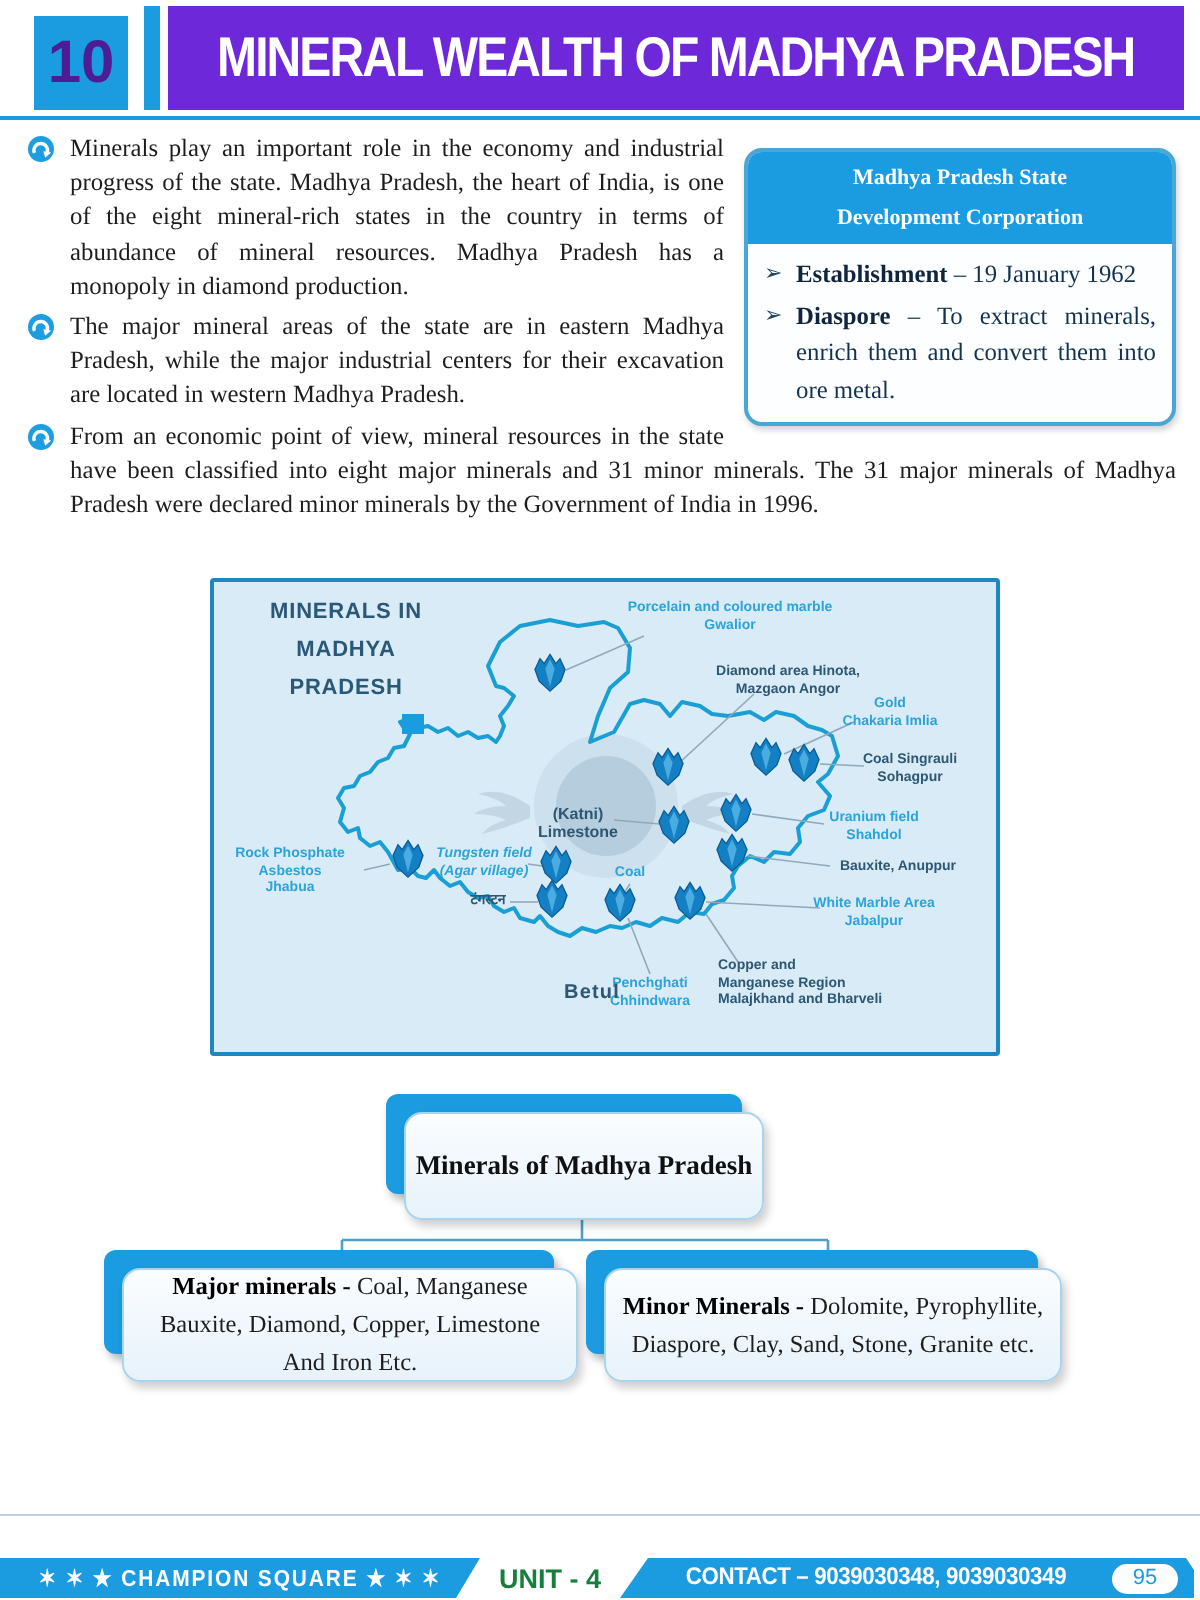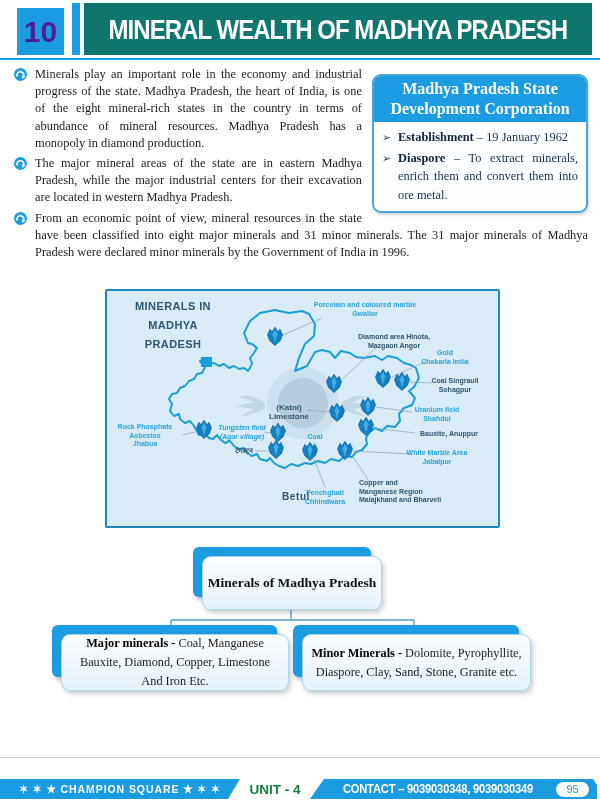--- a/index.html
+++ b/index.html
@@ -4,32 +4,32 @@
 <style>
   html,body{margin:0;padding:0;background:#e9e9e9;}
   .page{position:relative;width:600px;height:800px;background:#ffffff;overflow:hidden;
         font-family:"Liberation Serif",serif;}
 
   
   .chapter-num{position:absolute;left:17px;top:8px;width:47px;height:47px;background:#1b9ce0;
     color:#4c1d95;font-family:"Liberation Sans",sans-serif;font-weight:bold;font-size:30px;
     display:flex;align-items:center;justify-content:center;}
   .header-vbar{position:absolute;left:72px;top:3px;width:8px;height:52px;background:#1b9ce0;}
-  .title-bar{position:absolute;left:84px;top:3px;width:508px;height:52px;background:#0f766e;
+  .title-bar{position:absolute;left:84px;top:3px;width:508px;height:52px;background:#6d28d9;
     display:flex;align-items:center;justify-content:center;}
   .title-bar span{color:#fff;font-family:"Liberation Sans",sans-serif;font-weight:bold;
     font-size:25px;letter-spacing:-1px;transform:scale(.96,1.12);white-space:nowrap;}
   .header-underline{position:absolute;left:0;top:58px;width:600px;height:2px;background:#1b9ce0;}
 
   
   .intro{position:absolute;left:14px;top:66px;width:574px;font-size:12.4px;line-height:17.2px;
     color:#1d1d1d;text-align:justify;}
   .corp-box{float:right;width:212px;margin:8px 0 8px 10px;border:2px solid #49a6d5;border-radius:9px;
     background:#fdfeff;overflow:hidden;box-shadow:1px 2px 3px rgba(0,0,0,.18);}
-  .corp-head{background:#1b9ce0;color:#fff;font-weight:bold;text-align:center;font-size:16px;
+  .corp-head{background:#1b9ce0;color:#fff;font-weight:bold;text-align:center;font-size:11px;
     line-height:20px;padding:3px 2px;white-space:pre-line;}
   .corp-items{padding:4px 8px 7px 8px;color:#14324f;}
   .citem{position:relative;padding-left:16px;margin-top:2px;line-height:18.5px;text-align:justify;}
   .citem::before{content:"\27A2";position:absolute;left:0;top:0;color:#24455f;font-size:11px;}
   .citem b{color:#10243d;}
   .bullet{position:relative;padding-left:21px;margin-bottom:3px;}
   .bullet p{margin:0;}
   .bicon{position:absolute;left:0;top:2px;width:13px;height:13px;}
 
   

